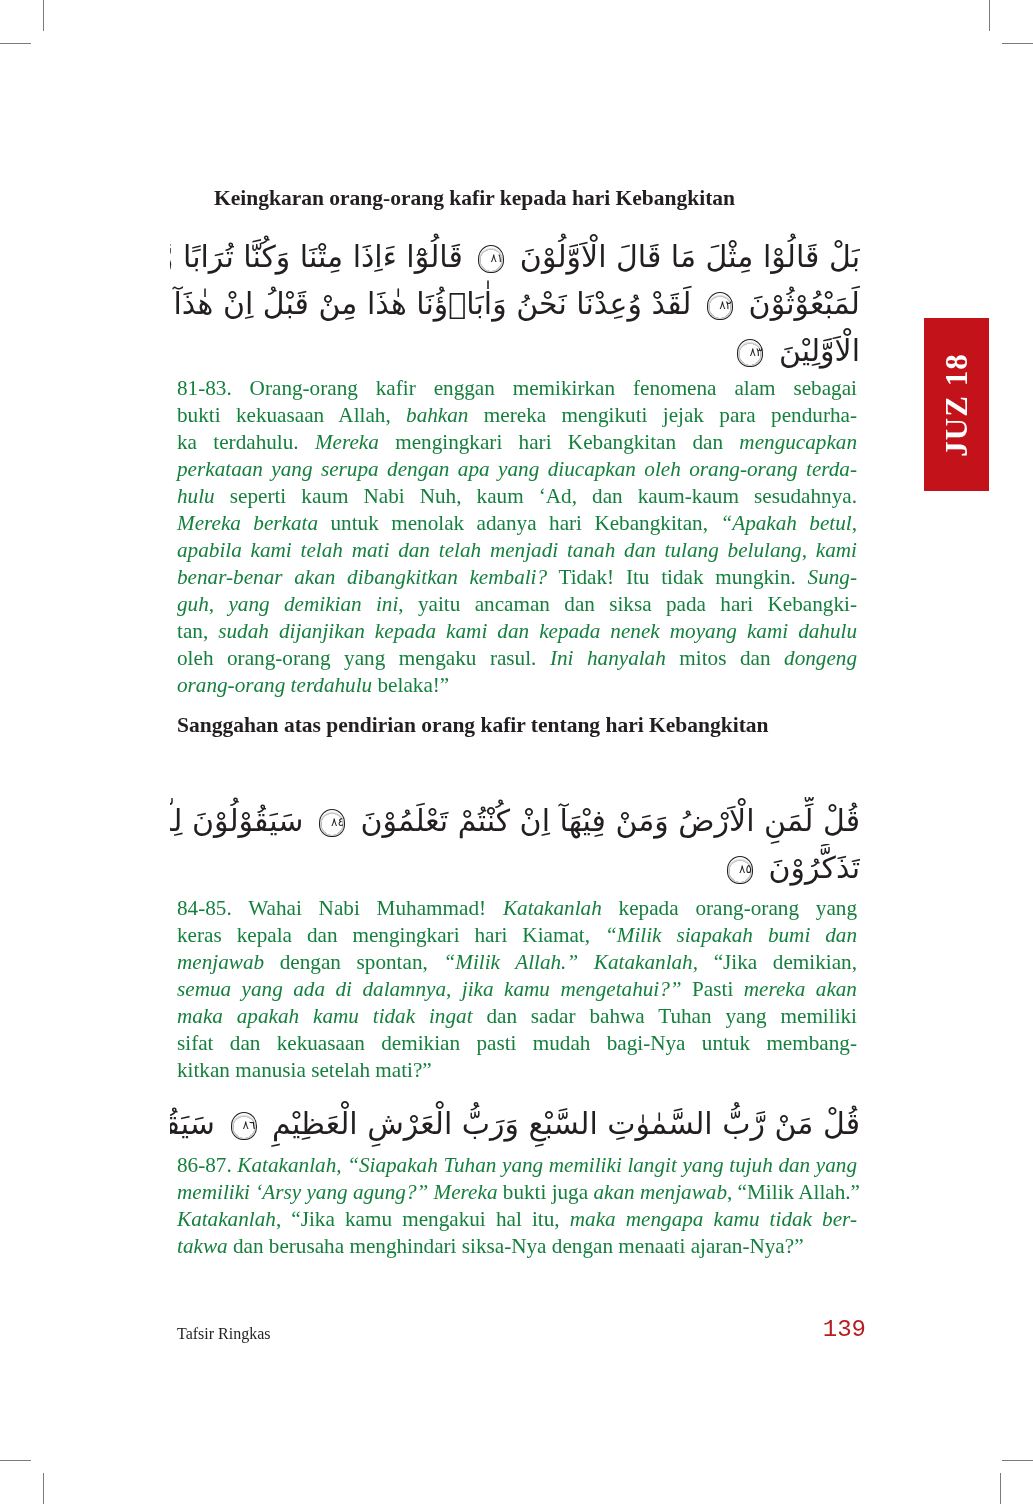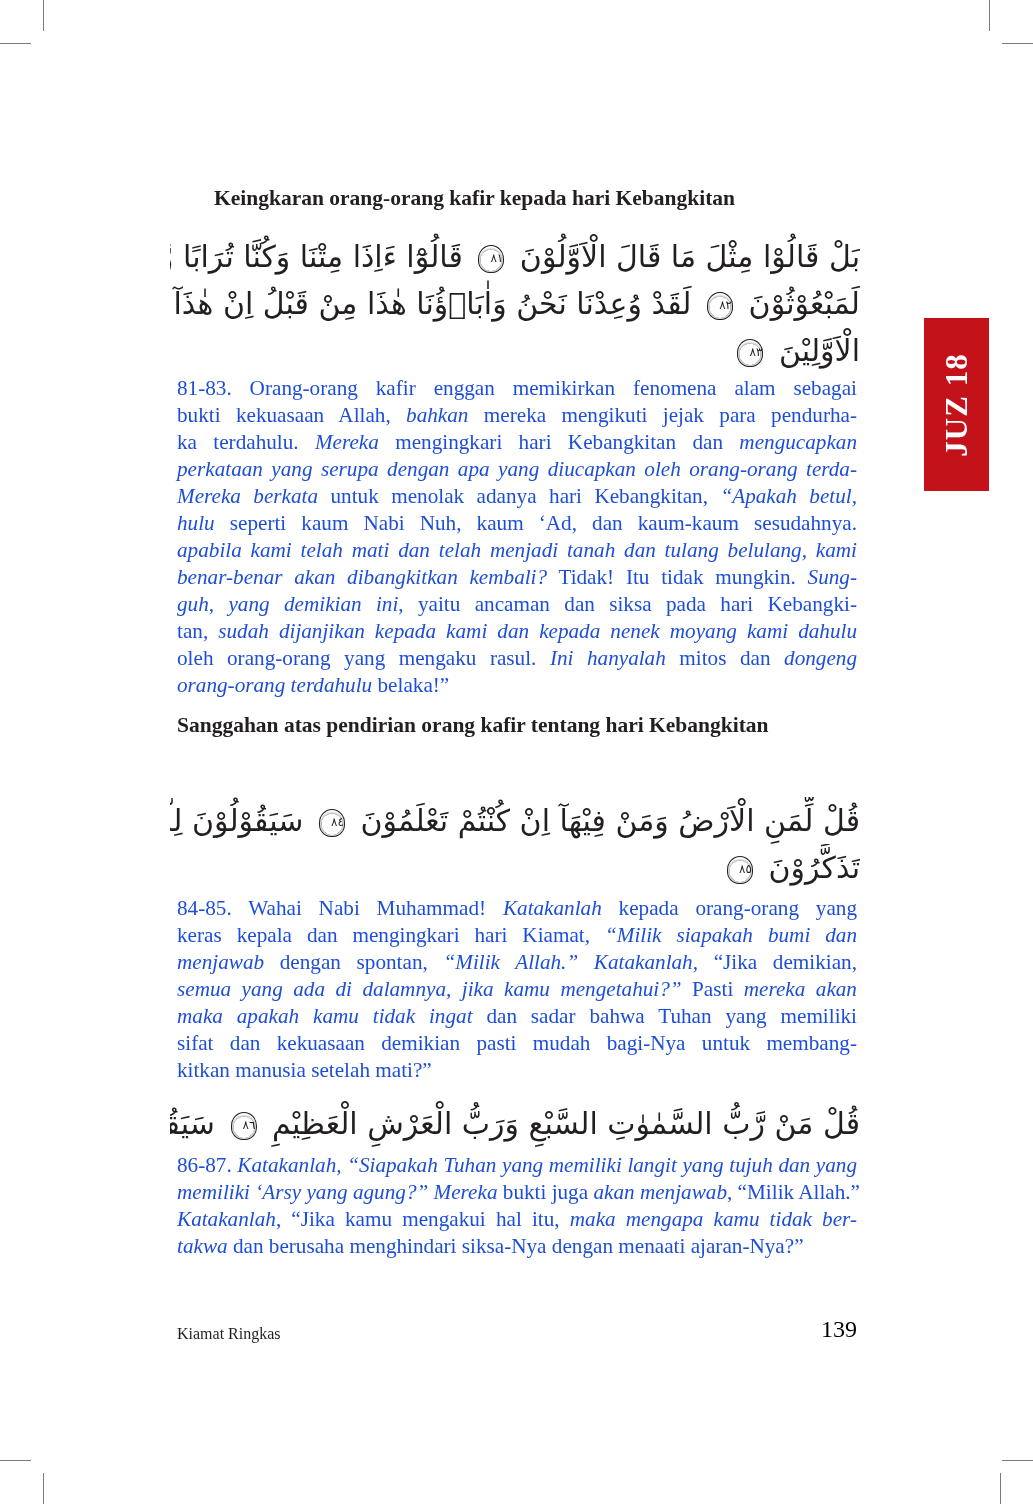--- a/index.html
+++ b/index.html
@@ -84,21 +84,21 @@
       background: radial-gradient(circle at 50% 55%, #fff 55%, #bbb 56%, #fff 70%);
       font-family: "DejaVu Sans", sans-serif;
     }
     .para {
       position: absolute;
       left: 177px;
       width: 680px;
       font-family: "Liberation Serif", "DejaVu Serif", serif;
       font-size: 21.2px;
       line-height: 27px;
-      color: #1d4ed8;
+      color: #15803d;
       text-align: justify;
     }
     .para .ln {
       display: block;
       text-align: justify;
       text-align-last: justify;
       white-space: nowrap;
     }
     .para .ln.last {
       text-align-last: left;
@@ -108,25 +108,25 @@
     .footer-title {
       position: absolute;
       left: 177px;
       top: 1325px;
       font-family: "Liberation Serif", "DejaVu Serif", serif;
       font-size: 16px;
       color: #231f20;
     }
     .page-number {
       position: absolute;
-      right: 176px;
+      right: 167px;
       top: 1316px;
-      font-family: Liberation Serif, serif;
+      font-family: Liberation Mono, monospace;
       font-size: 24px;
-      color: #000000;
+      color: #b91c1c;
     }
   </style>
 </head>
 <body>
 
 <div class="crop v" style="left:43px; top:0;"></div>
 <div class="crop h" style="left:0; top:43px;"></div>
 <div class="crop v" style="left:989px; top:0;"></div>
 <div class="crop h" style="left:1002px; top:43px;"></div>
 <div class="crop h" style="left:0; top:1460px;"></div>
@@ -155,22 +155,22 @@
     <span>الْاَوَّلِيْنَ</span>
     <span class="marker">٨٣</span>
   </span>
 </div>
 
 <div class="para" style="top:375px;">
     <span class="ln"><span>81-83. Orang-orang kafir enggan memikirkan fenomena alam sebagai</span></span>
     <span class="ln"><span>bukti kekuasaan Allah, </span><i>bahkan</i><span> mereka mengikuti jejak para pendurha-</span></span>
     <span class="ln"><span>ka terdahulu. </span><i>Mereka</i><span> mengingkari hari Kebangkitan dan </span><i>mengucapkan</i></span>
     <span class="ln"><i>perkataan yang serupa dengan apa yang diucapkan oleh orang-orang terda-</i></span>
+    <span class="ln"><i>hulu</i><span> seperti kaum Nabi Nuh, kaum ‘Ad, dan kaum-kaum sesudahnya.</span></span>
     <span class="ln"><i>Mereka berkata</i><span> untuk menolak adanya hari Kebangkitan, </span><i>“Apakah betul,</i></span>
-    <span class="ln"><i>hulu</i><span> seperti kaum Nabi Nuh, kaum ‘Ad, dan kaum-kaum sesudahnya.</span></span>
     <span class="ln"><i>apabila kami telah mati dan telah menjadi tanah dan tulang belulang, kami</i></span>
     <span class="ln"><i>benar-benar akan dibangkitkan kembali?</i><span> Tidak! Itu tidak mungkin. </span><i>Sung-</i></span>
     <span class="ln"><i>guh, yang demikian ini</i><span>, yaitu ancaman dan siksa pada hari Kebangki-</span></span>
     <span class="ln"><span>tan, </span><i>sudah dijanjikan kepada kami dan kepada nenek moyang kami dahulu</i></span>
     <span class="ln"><span>oleh orang-orang yang mengaku rasul. </span><i>Ini hanyalah</i><span> mitos dan </span><i>dongeng</i></span>
     <span class="ln last"><i>orang-orang terdahulu</i><span> belaka!”</span></span>
   </div>
 
 <div class="heading" style="top:713px;">Sanggahan atas pendirian orang kafir tentang hari Kebangkitan</div>
 
@@ -205,14 +205,14 @@
   </span>
 </div>
 
 <div class="para" style="top:1152px;">
     <span class="ln"><span>86-87. </span><i>Katakanlah, “Siapakah Tuhan yang memiliki langit yang tujuh dan yang</i></span>
     <span class="ln"><i>memiliki ‘Arsy yang agung?” Mereka</i><span> bukti juga </span><i>akan menjawab</i><span>, “Milik Allah.”</span></span>
     <span class="ln"><i>Katakanlah</i><span>, “Jika kamu mengakui hal itu, </span><i>maka mengapa kamu tidak ber-</i></span>
     <span class="ln last"><i>takwa</i><span> dan berusaha menghindari siksa-Nya dengan menaati ajaran-Nya?”</span></span>
   </div>
 
-<div class="footer-title">Kiamat Ringkas</div>
+<div class="footer-title">Tafsir Ringkas</div>
 <div class="page-number">139</div>
 
 </body></html>

